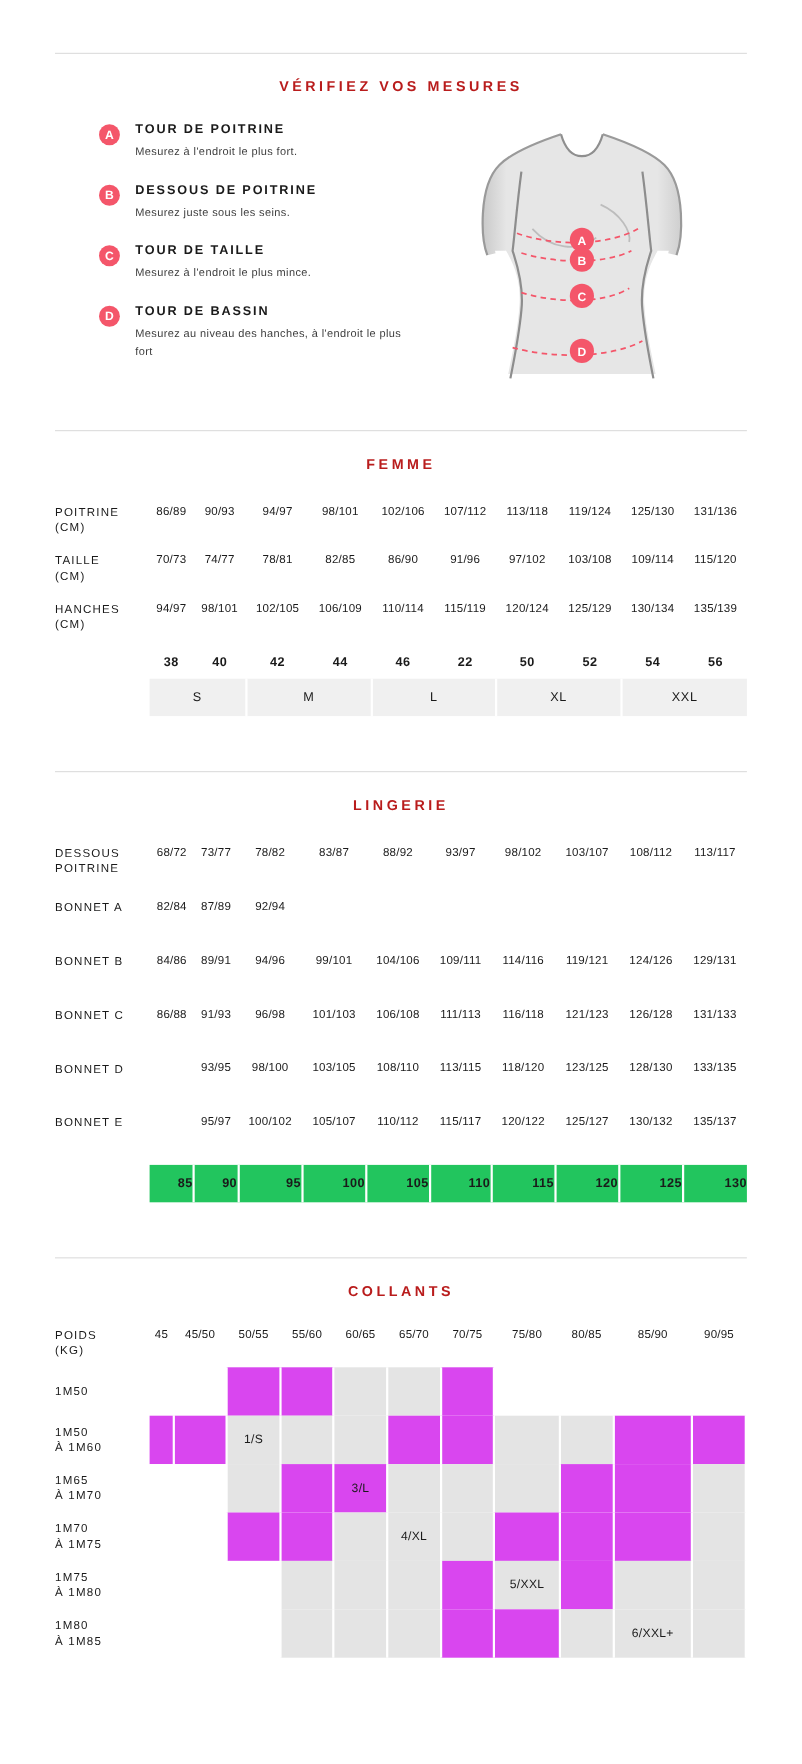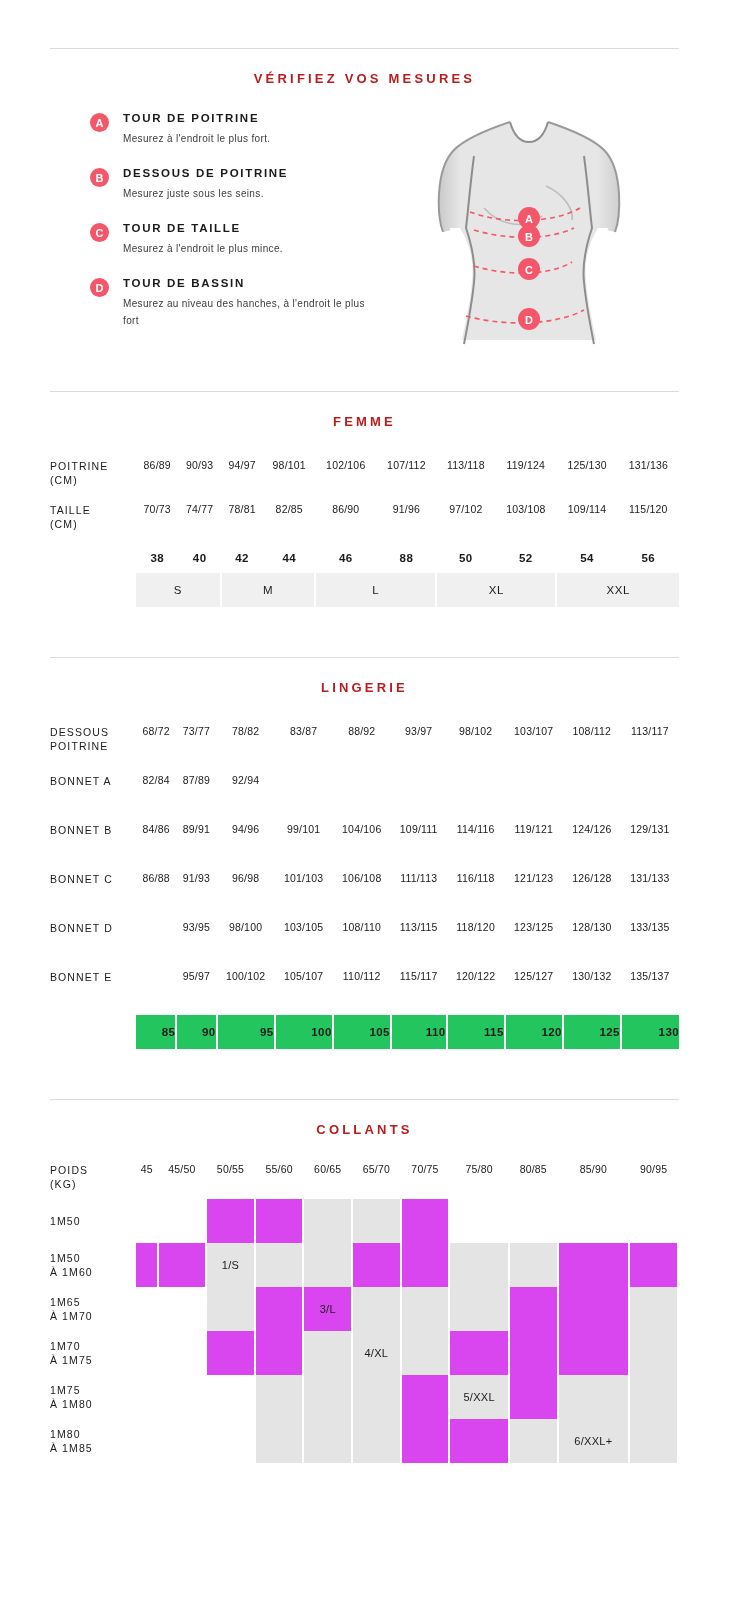--- a/index.html
+++ b/index.html
@@ -278,28 +278,42 @@
       <td class="cell">74/77</td>
       <td class="cell">78/81</td>
       <td class="cell">82/85</td>
       <td class="cell">86/90</td>
       <td class="cell">91/96</td>
       <td class="cell">97/102</td>
       <td class="cell">103/108</td>
       <td class="cell">109/114</td>
       <td class="cell">115/120</td>
     </tr>
+    <tr class="femme-row">
+      <td class="rowlabel">HANCHES
+(CM)</td>
+      <td class="cell">94/97</td>
+      <td class="cell">98/101</td>
+      <td class="cell">102/105</td>
+      <td class="cell">106/109</td>
+      <td class="cell">110/114</td>
+      <td class="cell">115/119</td>
+      <td class="cell">120/124</td>
+      <td class="cell">125/129</td>
+      <td class="cell">130/134</td>
+      <td class="cell">135/139</td>
+    </tr>
     <tr class="femme-num">
       <td class="rowlabel"></td>
       <td class="cell">38</td>
       <td class="cell">40</td>
       <td class="cell">42</td>
       <td class="cell">44</td>
       <td class="cell">46</td>
-      <td class="cell">88</td>
+      <td class="cell">22</td>
       <td class="cell">50</td>
       <td class="cell">52</td>
       <td class="cell">54</td>
       <td class="cell">56</td>
     </tr>
     <tr class="grp-row">
       <td></td>
       <td class="grp" colspan="2">S</td>
       <td class="grp" colspan="2">M</td>
       <td class="grp" colspan="2">L</td>

